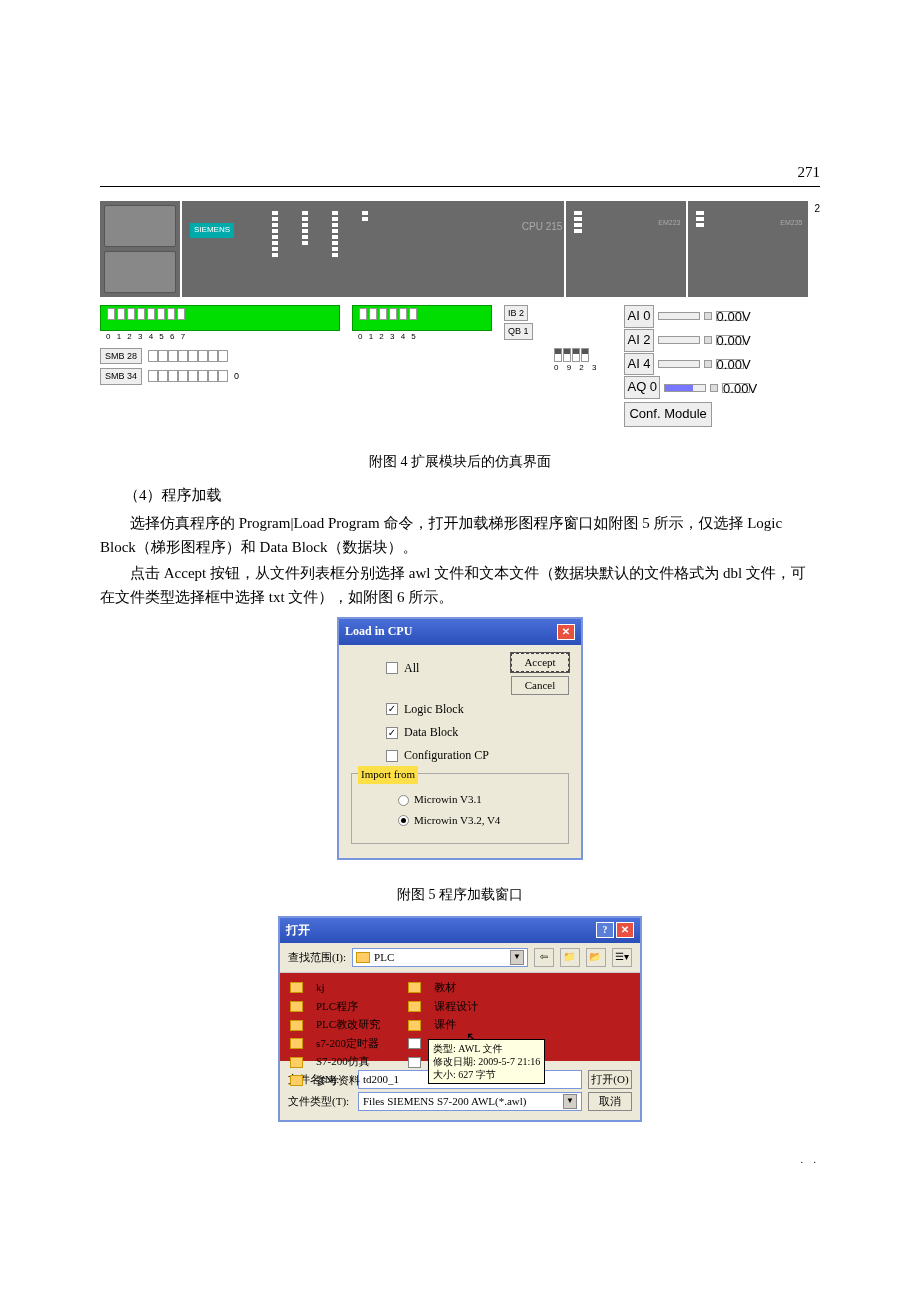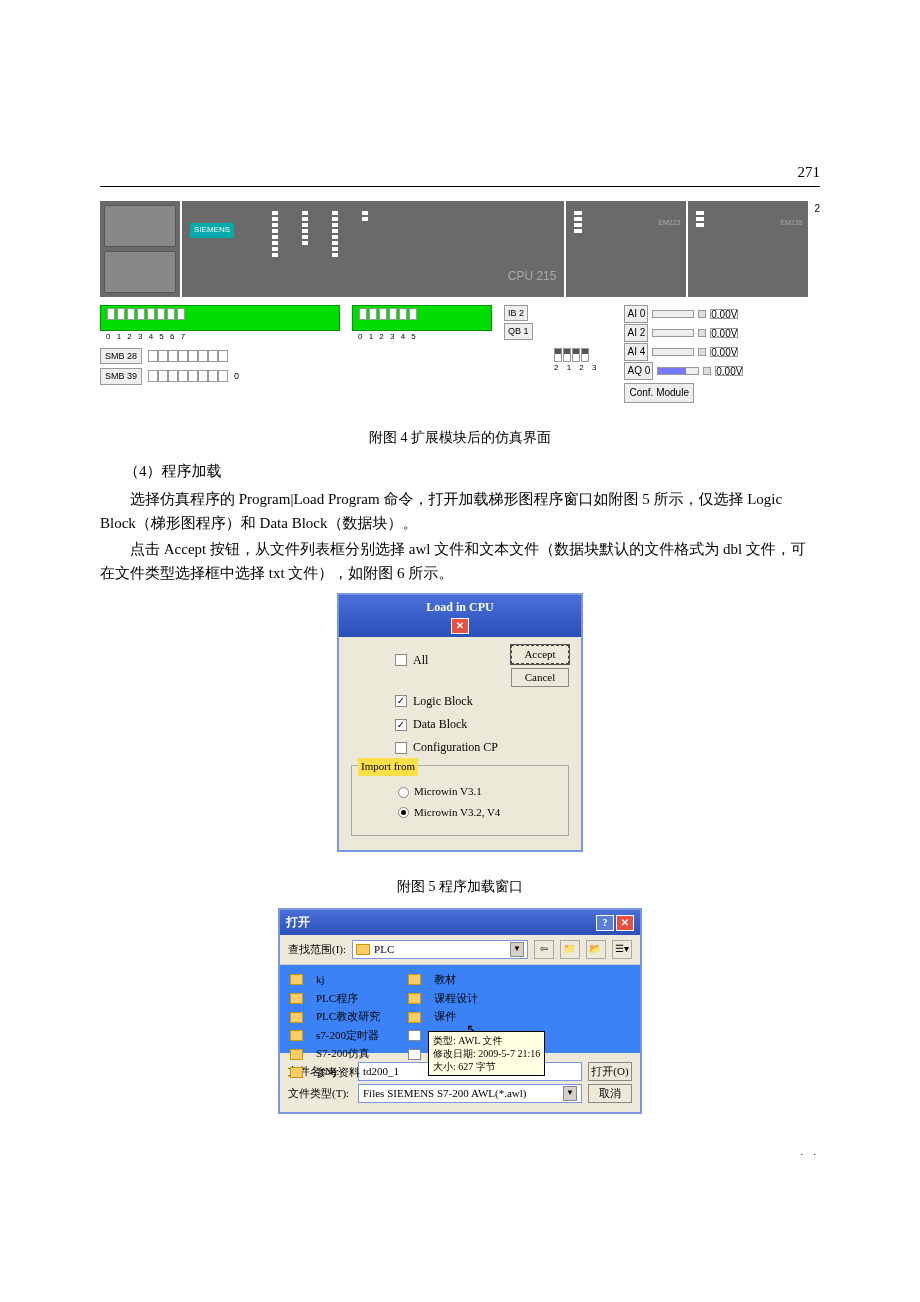--- a/index.html
+++ b/index.html
@@ -12,21 +12,21 @@
   .plc-sim { margin: 0 0 10px 0; position: relative; }
   .plc-top { display: flex; gap: 2px; }
   .plc-panel { background: #6a6a6a; height: 96px; position: relative; }
   .plc-left { width: 80px; display: flex; flex-direction: column; gap: 4px; padding: 4px; }
   .port-box { background: #888; border: 1px solid #555; flex: 1; border-radius: 2px; }
   .plc-main { flex: 1; position: relative; padding: 6px 8px; }
   .siemens-label { position: absolute; top: 22px; left: 8px; background: #0aa; color: #fff; font-size: 8px; padding: 1px 4px; font-family: Arial; }
   .led-grid { position: absolute; left: 90px; top: 10px; display: flex; gap: 24px; }
   .led-col { display: flex; flex-direction: column; gap: 2px; }
   .led { width: 6px; height: 4px; background: #fff; }
-  .cpu-lab { position: absolute; right: 8px; top: 18px; font-size: 12px; color: #aaa; font-family: Arial; text-align: right; margin-top: 48px; }
+  .cpu-lab { position: absolute; right: 2px; top: 18px; font-size: 10px; color: #aaa; font-family: Arial; text-align: right; }
   .plc-mod { width: 120px; position: relative; }
   .mod-leds { display: flex; flex-direction: column; gap: 2px; padding: 10px 8px; }
   .mod-led { width: 8px; height: 4px; background: #fff; }
   .mod-lab { position: absolute; right: 6px; top: 16px; font-size: 7px; color: #aaa; font-family: Arial; text-align: right; }
   .index-2 { font-family: Arial; font-size: 10px; margin-left: 6px; }
   
   .plc-io { margin-top: 8px; display: flex; gap: 12px; }
   .io-block { }
   .term-strip { background: #0d0; border: 1px solid #090; height: 26px; width: 240px; position: relative; }
   .term-row { display: flex; gap: 2px; padding: 2px 6px; }
@@ -36,51 +36,51 @@
   .smb-lab { background: #eee; border: 1px solid #999; padding: 0 4px; }
   .smb-field { display: flex; }
   .smb-seg { width: 10px; height: 12px; border: 1px solid #999; background: #fff; }
   
   .io-mid { font-size: 9px; font-family: Arial; }
   .io-mid .ib-lab { background: #eee; border: 1px solid #999; padding: 0 3px; display: inline-block; margin-bottom: 2px; }
   .dip-strip { display: flex; gap: 1px; margin-top: 6px; }
   .dip { width: 8px; height: 14px; background: #fff; border: 1px solid #999; }
   .dip .knob { width: 100%; height: 5px; background: #555; }
   
-  .io-right { font-size: 10px; font-family: Arial; padding-left: 13px; }
+  .io-right { font-size: 13px; font-family: Arial; padding-left: 13px; }
   .ai-row { display: flex; align-items: center; gap: 4px; margin-bottom: 1px; }
   .ai-lab { background: #eee; border: 1px solid #999; padding: 0 2px; }
   .ai-slider { width: 42px; height: 8px; background: #eee; border: 1px solid #999; position: relative; }
   .ai-slider.filled { background: linear-gradient(90deg,#77f 70%,#eee 70%); }
   .ai-btn { width: 8px; height: 8px; border: 1px solid #999; background: #ddd; }
   .ai-val { width: 28px; height: 10px; border: 1px solid #999; background: #fff; text-align: center; line-height: 9px; }
   .conf-mod { border: 1px solid #999; background: #eee; padding: 1px 4px; margin-top: 2px; display: inline-block; }
   
   .caption { text-align: center; margin: 24px 0 10px; font-size: 14px; }
   .section-head { margin: 6px 0 4px 24px; }
   .para { text-indent: 2em; margin: 2px 0; }
   
   
   .dlg { width: 246px; margin: 8px auto 0; border: 2px solid #7a96df; font-family: "SimSun"; font-size: 12px; background: #ece9d8; }
-  .dlg-title { background: linear-gradient(#4a6fd8,#2a4fb8); color: #fff; padding: 3px 6px; display: flex; justify-content: space-between; align-items: center; font-weight: bold; flex-direction: column; }
+  .dlg-title { background: linear-gradient(#4a6fd8,#2a4fb8); color: #fff; padding: 3px 6px; display: flex; justify-content: space-between; align-items: center; font-weight: bold; }
   .dlg-close { width: 18px; height: 16px; background: #e85040; color: #fff; text-align: center; line-height: 14px; border: 1px solid #fff; font-size: 10px; }
   .dlg-body { padding: 10px 12px 14px; position: relative; }
-  .chk-row { margin: 4px 16px; display: flex; align-items: center; gap: 6px; padding-left: 28px; }
+  .chk-row { margin: 4px 7px; display: flex; align-items: center; gap: 6px; padding-left: 28px; }
   .chk { width: 12px; height: 12px; border: 1px solid #888; background: #fff; text-align: center; line-height: 10px; font-size: 10px; }
   .dlg-btns { position: absolute; right: 12px; top: 8px; display: flex; flex-direction: column; gap: 4px; }
   .dlg-btn { width: 58px; height: 19px; border: 1px solid #888; background: #ece9d8; font-size: 11px; text-align: center; line-height: 17px; }
   .dlg-btn.accept { border: 1px dashed #444; outline: 1px solid #555; }
   .import-grp { border: 1px solid #aaa; margin-top: 8px; padding: 14px 12px 10px; position: relative; }
   .import-grp .legend { position: absolute; top: -8px; left: 6px; background: #fde047; padding: 0 3px; font-size: 11px; }
   .radio-row { margin: 3px 0 3px 34px; display: flex; align-items: center; gap: 5px; font-size: 11px; }
   .radio { width: 11px; height: 11px; border: 1px solid #888; border-radius: 50%; background: #fff; display: flex; align-items: center; justify-content: center; }
   .radio.sel::after { content: ""; width: 5px; height: 5px; background: #000; border-radius: 50%; }
   
   
-  .fdlg { width: 364px; margin: 10px auto 0; border: 2px solid #7a96df; font-family: "SimSun"; font-size: 11px; background: #3b82f6; }
+  .fdlg { width: 364px; margin: 10px auto 0; border: 2px solid #7a96df; font-family: "SimSun"; font-size: 11px; background: #b91c1c; }
   .fdlg-title { background: linear-gradient(#4a6fd8,#2a4fb8); color: #fff; padding: 3px 6px; display: flex; justify-content: space-between; align-items: center; font-weight: bold; font-size: 12px; }
   .fdlg-icons { display: flex; gap: 2px; }
   .fdlg-icon { width: 18px; height: 16px; border: 1px solid #fff; text-align: center; line-height: 14px; font-size: 10px; }
   .fdlg-icon.help { background: #5a7fd8; color: #fff; }
   .fdlg-icon.close { background: #e85040; color: #fff; }
   .fdlg-bar { background: #ece9d8; padding: 5px 8px; display: flex; align-items: center; gap: 6px; border-bottom: 1px solid #ccc; }
   .fdlg-combo { flex: 1; display: flex; align-items: center; border: 1px solid #7a96df; background: #fff; height: 19px; padding: 0 3px; }
   .folder-icon { width: 14px; height: 11px; background: #fc6; border: 1px solid #c90; margin-right: 4px; }
   .combo-arrow { width: 14px; height: 15px; background: #d4d0c8; border: 1px solid #888; text-align: center; line-height: 12px; font-size: 8px; margin-left: auto; }
   .tbtn { width: 20px; height: 19px; border: 1px solid #aaa; background: #ece9d8; text-align: center; line-height: 16px; font-size: 10px; }
@@ -214,21 +214,21 @@
             <div class="smb-seg"></div>
             <div class="smb-seg"></div>
             <div class="smb-seg"></div>
             <div class="smb-seg"></div>
             <div class="smb-seg"></div>
             <div class="smb-seg"></div>
             <div class="smb-seg"></div>
           </div>
       </div>
       <div class="smb-row">
-        <span class="smb-lab">SMB 39</span>
+        <span class="smb-lab">SMB 34</span>
         <div class="smb-field">
             <div class="smb-seg"></div>
             <div class="smb-seg"></div>
             <div class="smb-seg"></div>
             <div class="smb-seg"></div>
             <div class="smb-seg"></div>
             <div class="smb-seg"></div>
             <div class="smb-seg"></div>
             <div class="smb-seg"></div>
           </div>
@@ -247,21 +247,21 @@
             <div class="dip">
               <div class="knob"></div>
             </div>
             <div class="dip">
               <div class="knob"></div>
             </div>
             <div class="dip">
               <div class="knob"></div>
             </div>
           </div>
-        <div style="font-size:8px;letter-spacing:3px;">2 1 2 3</div>
+        <div style="font-size:8px;letter-spacing:3px;">0 9 2 3</div>
       </div>
     </div>
 
     <div class="io-right">
       <div class="ai-row">
           <span class="ai-lab">AI 0</span>
           <div class="ai-slider"></div>
           <div class="ai-btn"></div>
           <div class="ai-val">0.00V</div>
         </div>

